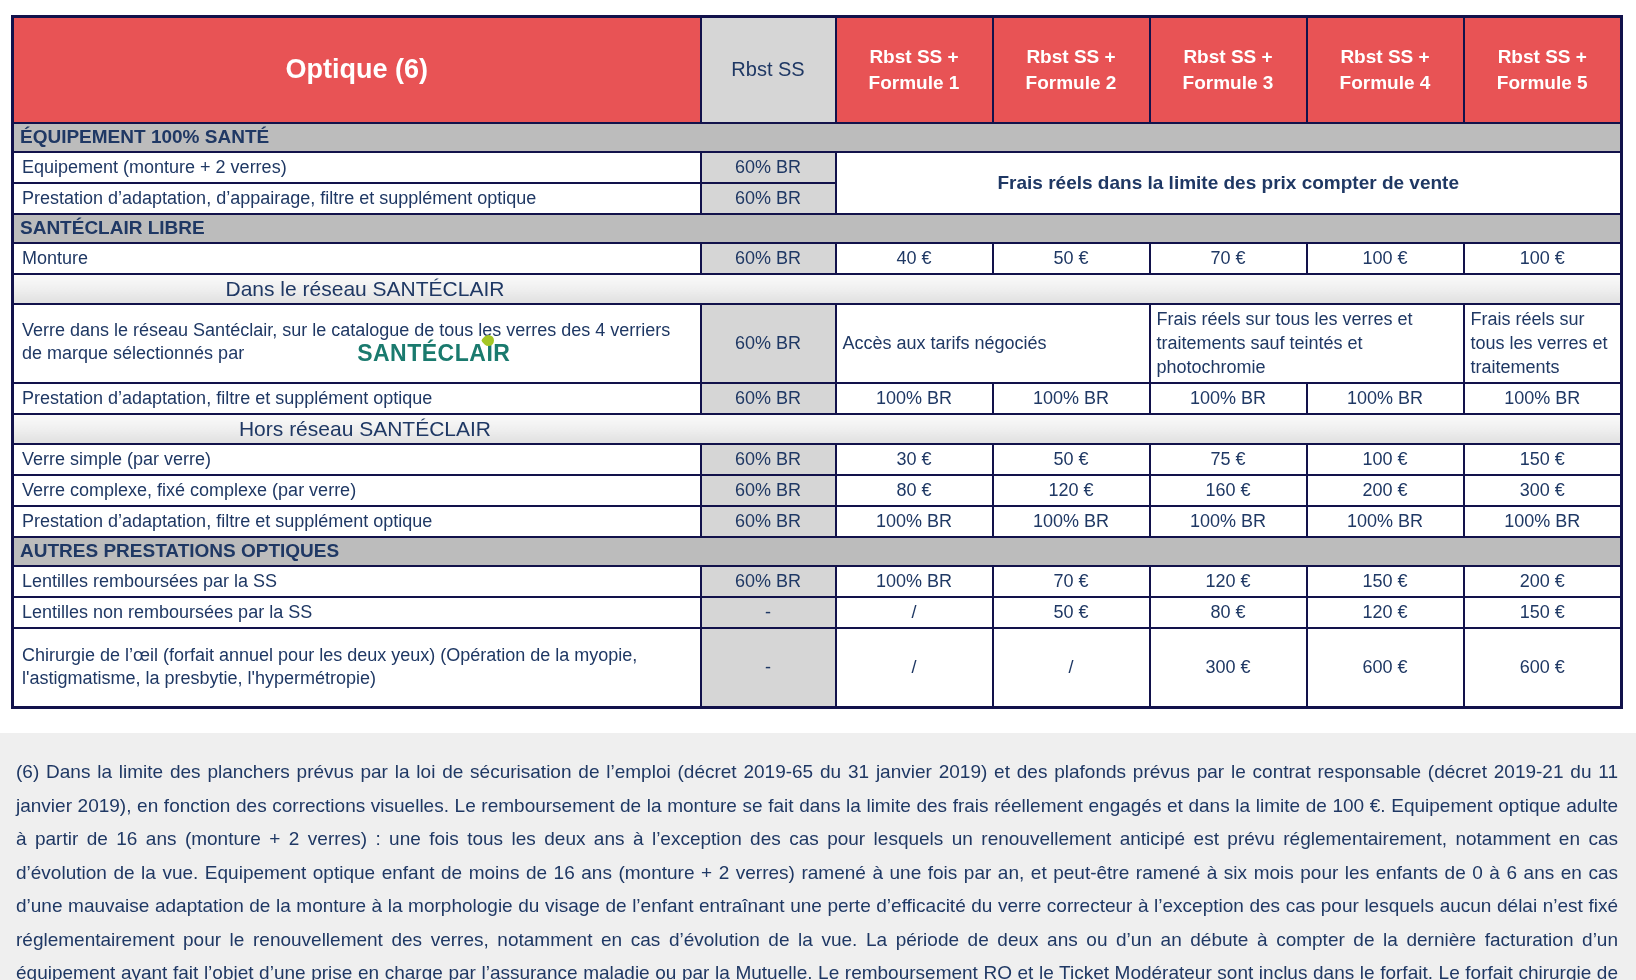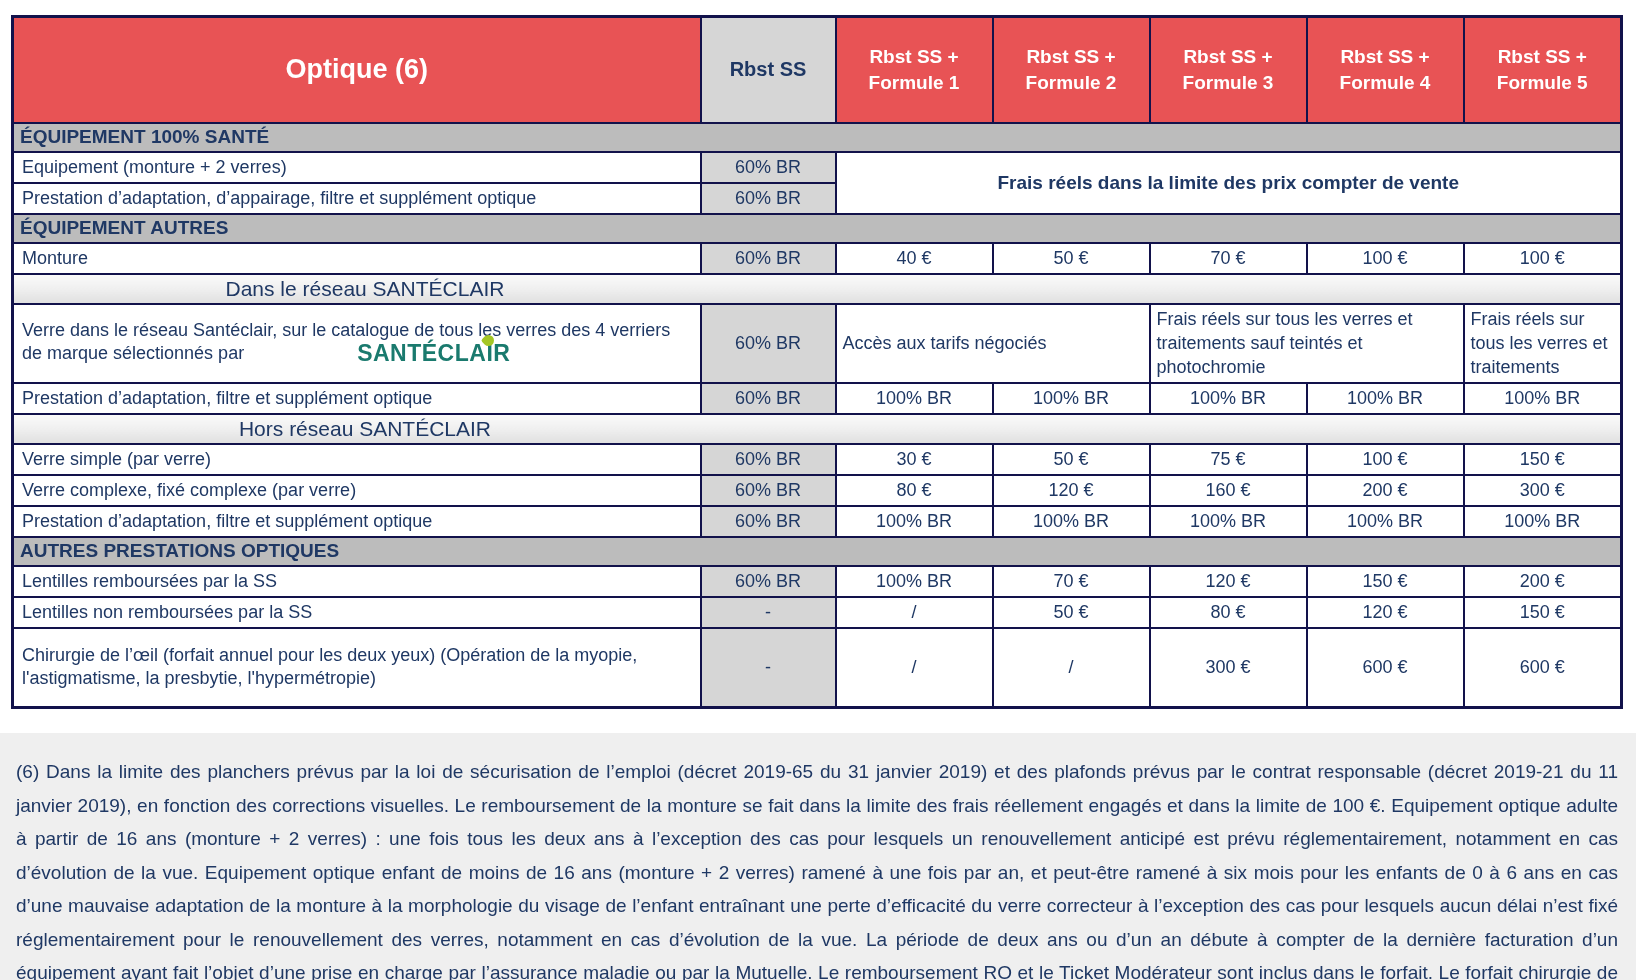--- a/index.html
+++ b/index.html
@@ -6,21 +6,21 @@
     font-family:"Liberation Sans", sans-serif;color:#1F3864;}
   .page{position:relative;width:1636px;height:980px;}
 
   table.optique{border-collapse:collapse;table-layout:fixed;width:1612px;
     margin:15px 12px 0 11px;border:3px solid #12124B;background:#fff;}
   td{border:2px solid #12124B;padding:0 6px;font-size:18px;color:#1F3864;overflow:hidden;}
 
   
   tr.hdr{height:106px;}
   td.hdr-title{background:#E85355;color:#ffffff;font-weight:bold;font-size:27px;text-align:center;}
-  td.hdr-rbst{background:#D6D6D6;font-weight:bold;font-size:20px;text-align:center;}
+  td.hdr-rbst{background:#D6D6D6;font-weight:normal;font-size:20px;text-align:center;}
   td.hdr-formula{background:#E85355;color:#ffffff;font-weight:bold;font-size:19px;text-align:center;line-height:26px;}
 
   
   tr.section{height:29px;}
   tr.section td{background:#BCBCBC;font-weight:bold;font-size:19px;}
   tr.subsection{height:30px;}
   tr.subsection td{background:linear-gradient(180deg,#fafafa 0%,#efefef 50%,#e0e0e0 100%);
     font-weight:normal;font-size:21px;}
   tr.subsection .sub-inner{width:690px;text-align:center;}
 
@@ -96,21 +96,21 @@
     <td class="rbst">60% BR</td>
     <td class="merged" colspan="5" rowspan="2">Frais réels dans la limite des prix compter de vente</td>
   </tr>
 
   <tr class="row">
     <td class="lbl">Prestation d’adaptation, d’appairage, filtre et supplément optique</td>
     <td class="rbst">60% BR</td>
   </tr>
 
   <tr class="section">
-    <td colspan="7">ÉQUIPEMENT AUTRES</td>
+    <td colspan="7">SANTÉCLAIR LIBRE</td>
   </tr>
 
   <tr class="row">
     <td class="lbl">Monture</td>
     <td class="rbst">60% BR</td>
     <td class="val">40 €</td>
     <td class="val">50 €</td>
     <td class="val">70 €</td>
     <td class="val">100 €</td>
     <td class="val">100 €</td>

